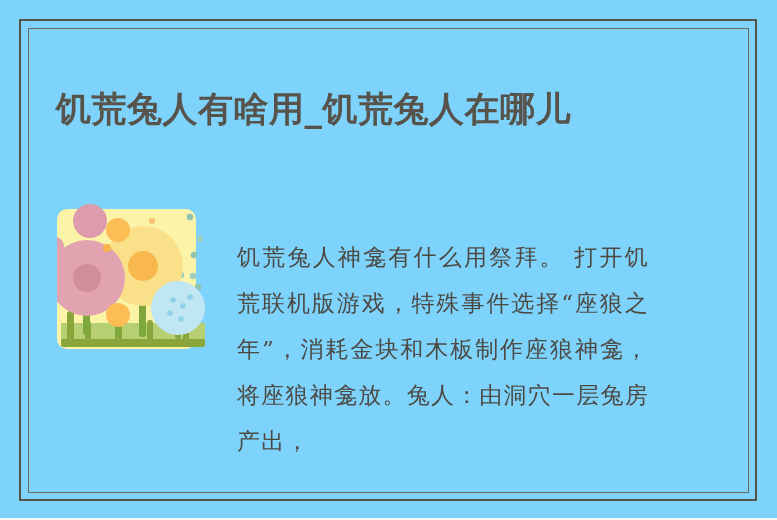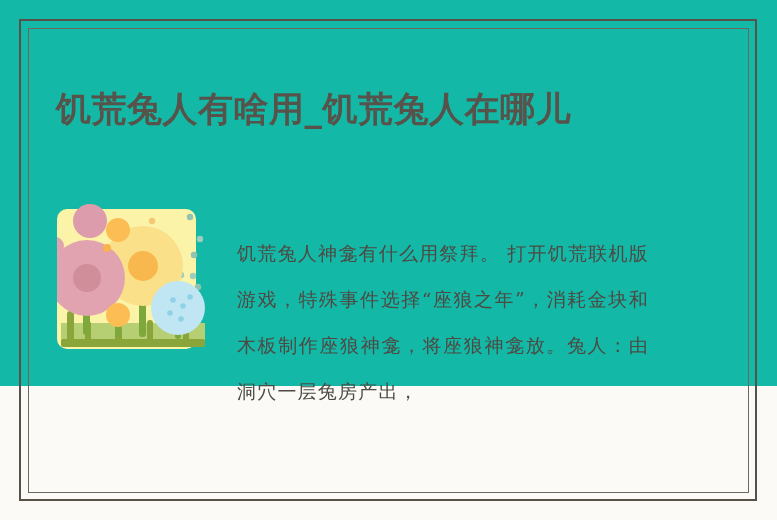--- a/index.html
+++ b/index.html
@@ -10,22 +10,22 @@
     width: 777px;
     height: 520px;
     background: #fbfaf6;
     font-family: "Liberation Sans", sans-serif;
     overflow: hidden;
   }
 
   #page {
     position: relative;
     width: 777px;
-    height: 386px;
-    background: #14b8a6;
+    height: 518px;
+    background: #7dd3fc;
   }
 
   
   .frame-outer {
     position: absolute;
     left: 19px;
     top: 19px;
     width: 738px;
     height: 482px;
     border: 2px solid #56524a;
@@ -73,21 +73,21 @@
     overflow: hidden;
   }
   .thumb svg { display: block; }
 
   
   .article-body {
     position: absolute;
     left: 180px;
     top: 8px;
     width: 412px;
-    font-size: 19px;
+    font-size: 23px;
     line-height: 46px;
     color: #4d4a43;
     text-align: justify;
     text-justify: inter-ideograph;
     font-family: "DejaVu Serif", "Liberation Serif", serif;
     letter-spacing: 1.2px;
   }
 </style>
 </head>
 <body>

